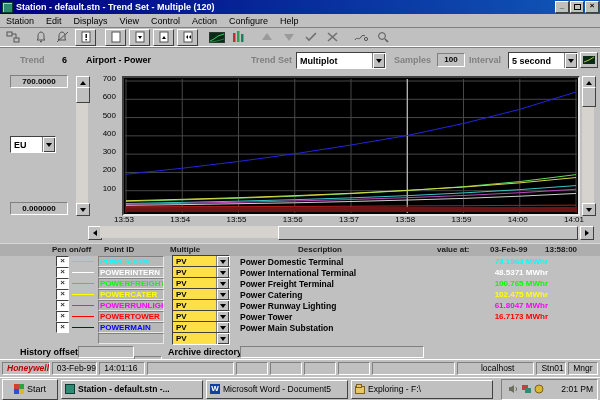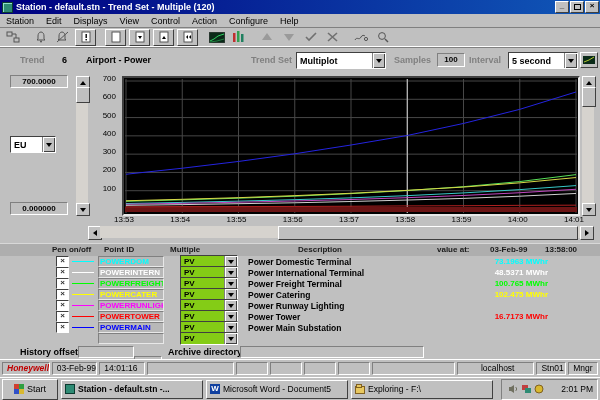--- a/index.html
+++ b/index.html
@@ -74,21 +74,21 @@
   .trow{display:flex;align-items:center;height:11px;}
   .chk{width:11px;height:9px;margin-left:56px;background:#fff;
        border-top:1px solid #404040;border-left:1px solid #404040;
        border-right:1px solid #fff;border-bottom:1px solid #fff;
        font-size:8px;line-height:8px;text-align:center;color:#303030;font-weight:bold;}
   .dash{width:22px;height:0;border-top:1px solid transparent;margin-left:3px;margin-right:4px;}
   .pid{width:62px;height:9px;padding:0 1px;background:#b8b8b8;
        border-top:1px solid #808080;border-left:1px solid #808080;
        border-right:1px solid #e8e8e8;border-bottom:1px solid #e8e8e8;
        font-size:8px;font-weight:bold;white-space:nowrap;overflow:hidden;line-height:9px;}
-  .pvbox{width:56px;height:11px;margin-left:16px;background:#84cc16;
+  .pvbox{width:56px;height:11px;margin-left:8px;background:#fde047;
          border-top:1px solid #404040;border-left:1px solid #404040;
          border-right:1px solid #fff;border-bottom:1px solid #fff;
          display:flex;align-items:center;}
   .pvtext{flex:1;font-size:8px;font-weight:bold;color:#000;padding-left:3px;}
   .desc{flex:1;margin-left:10px;font-size:8.5px;font-weight:bold;color:#000;white-space:nowrap;overflow:hidden;}
   .val{width:110px;margin-right:52px;text-align:right;font-size:8px;font-weight:bold;white-space:nowrap;}
 
   
   #footerrow{left:0;top:345px;width:600px;height:14px;background:#c0c0c0;}
   
@@ -440,20 +440,21 @@
       <span class="chk">×</span>
       <span class="dash" style="border-top-color: rgb(255, 0, 255);"></span>
       <span class="pid" style="color: rgb(255, 0, 255);">POWERRUNLIGHT</span>
       <span class="pvbox">
         <span class="pvtext">PV</span>
         <span class="ddbtn">
             <span class="tri-down"></span>
           </span>
       </span>
       <span class="desc">Power Runway Lighting</span>
+      <span class="val" style="color: rgb(255, 0, 255);">61.8047 MWhr</span>
     </div>
       <div class="trow">
       <span class="chk">×</span>
       <span class="dash" style="border-top-color: rgb(255, 0, 0);"></span>
       <span class="pid" style="color: rgb(255, 0, 0);">POWERTOWER</span>
       <span class="pvbox">
         <span class="pvtext">PV</span>
         <span class="ddbtn">
             <span class="tri-down"></span>
           </span>

